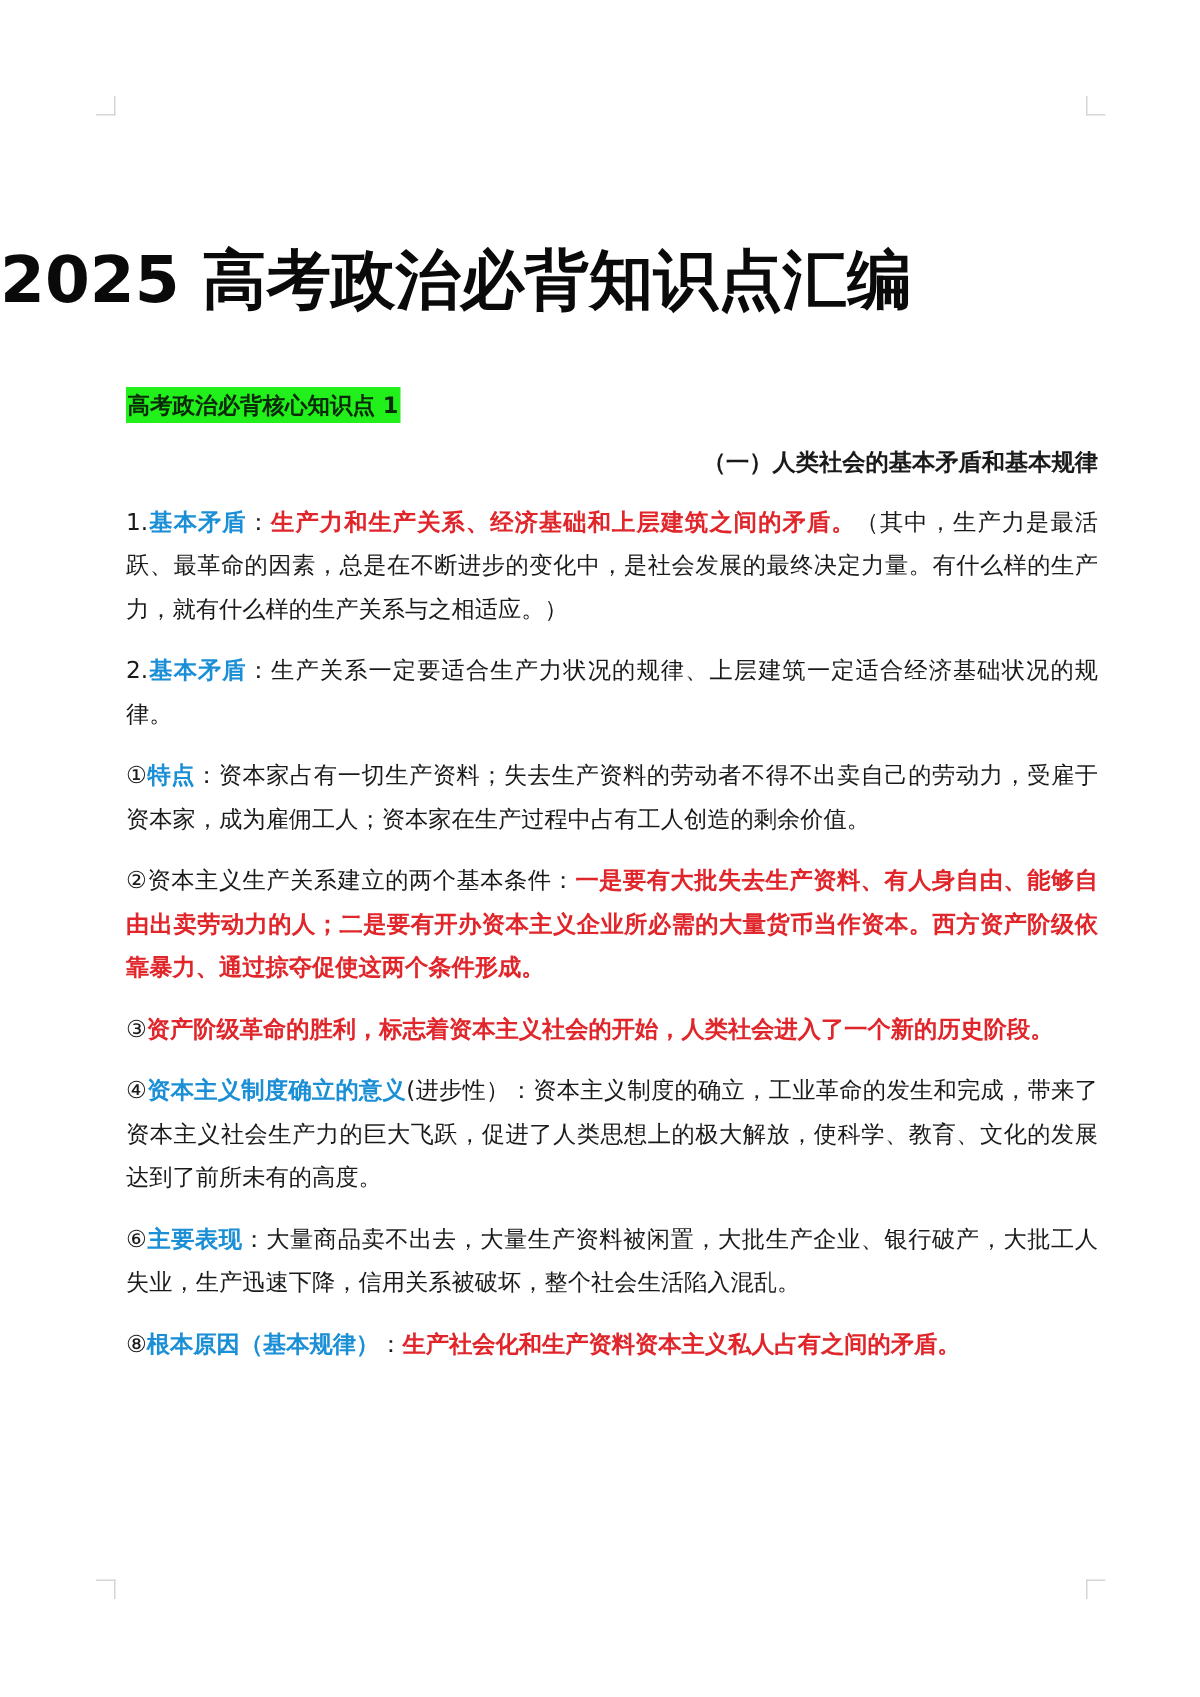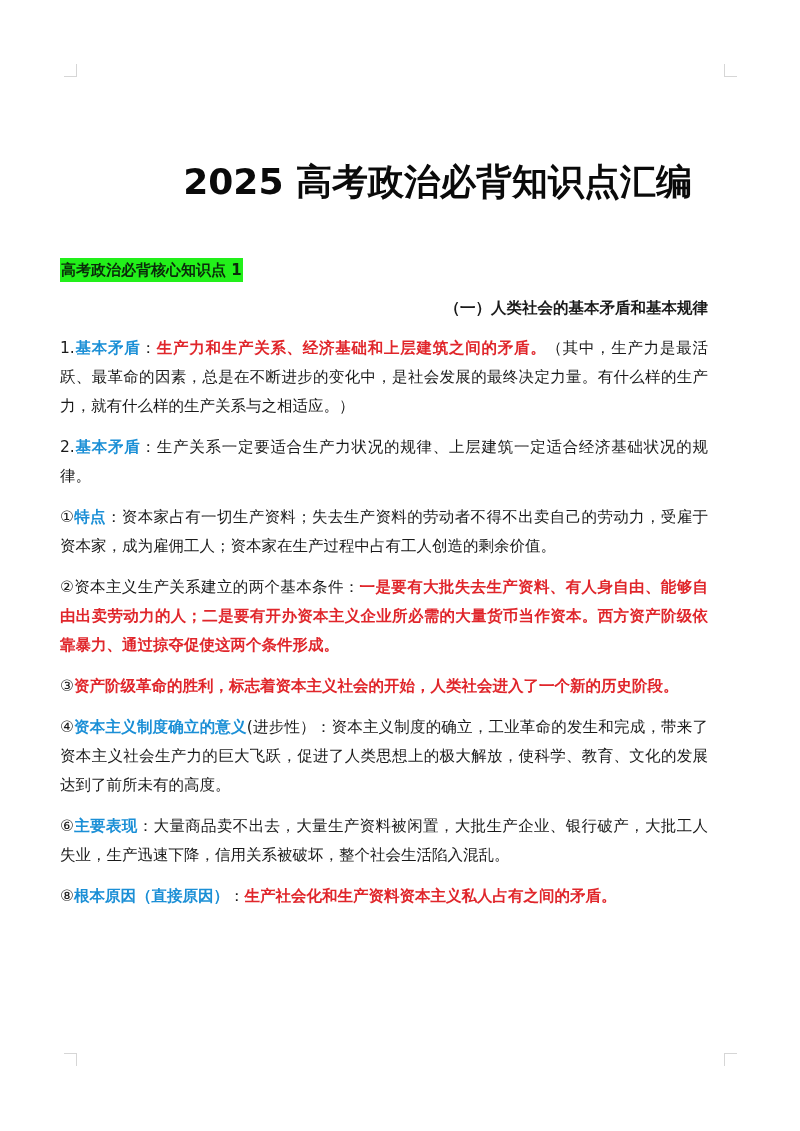--- a/index.html
+++ b/index.html
@@ -4,24 +4,24 @@
   <style>
     html, body { margin: 0; padding: 0; background: #ffffff; }
     body { width: 800px; height: 1131px; position: relative; overflow: hidden;
            font-family: "DejaVu Sans", "Liberation Sans", sans-serif; color: #1a1a1a; }
     .corner { position: absolute; width: 12px; height: 12px; border-color: #d6d6d6; border-style: solid; border-width: 0; }
     .c-tl { left: 64px; top: 64px; border-right-width: 1px; border-bottom-width: 1px; }
     .c-tr { left: 724px; top: 64px; border-left-width: 1px; border-bottom-width: 1px; }
     .c-bl { left: 64px; top: 1053px; border-right-width: 1px; border-top-width: 1px; }
     .c-br { left: 724px; top: 1053px; border-left-width: 1px; border-top-width: 1px; }
 
-    .title { position: absolute; left: 0; top: 158px; width: 692px; text-align: right;
-             font-size: 36px; font-weight: bold; color: #0a0a0a; letter-spacing: 0px; }
+    .title { position: absolute; left: 0; top: 158px; width: 692px; text-align: left;
+             font-size: 43px; font-weight: bold; color: #0a0a0a; letter-spacing: 0px; }
 
-    .content { position: absolute; left: 60px; top: 258px; width: 648px; }
+    .content { position: absolute; left: 84px; top: 258px; width: 648px; }
     .hl-wrap { height: 28px; margin-bottom: 10px; }
     .highlight { display: inline-block; background: #22f01a; color: #0a2a0a; font-weight: bold;
                  font-size: 15px; line-height: 24px; padding: 0 1px; }
     .sub { font-weight: bold; font-size: 15.5px; line-height: 24px; margin: 0 0 14px 0; padding-left: 2px; text-align: right; }
     p.item { margin: 0 0 12px 0; font-size: 15.5px; line-height: 29px; text-align: justify; }
     .blue { color: #1b8fd6; font-weight: bold; }
     .red { color: #e0262b; font-weight: bold; }
     .sub2 { margin-top: 4px; }
   </style>
 </head>
@@ -51,14 +51,14 @@
   <p class="item"><span>②</span><span>资本主义生产关系建立的两个基本条件：</span><span class="red">一是要有大批失去生产资料、有人身自由、能够自由出卖劳动力的人；二是要有开办资本主义企业所必需的大量货币当作资本。西方资产阶级依靠暴力、通过掠夺促使这两个条件形成。</span></p>
 
   <p class="item"><span>③</span><span class="red">资产阶级革命的胜利，标志着资本主义社会的开始，人类社会进入了一个新的历史阶段。</span></p>
 
   <p class="item"><span>④</span><span class="blue">资本主义制度确立的意义</span><span>(进步性）：</span><span>资本主义制度的确立，工业革命的发生和完成，带来了资本主义社会生产力的巨大飞跃，促进了人类思想上的极大解放，使科学、教育、文化的发展达到了前所未有的高度。</span></p>
 
 
   <p class="item"><span>⑥</span><span class="blue">主要表现</span><span>：</span><span>大量商品卖不出去，大量生产资料被闲置，大批生产企业、银行破产，大批工人失业，生产迅速下降，信用关系被破坏，整个社会生活陷入混乱。</span></p>
 
 
-  <p class="item"><span>⑧</span><span class="blue">根本原因（直接原因）</span><span>：</span><span class="red">生产社会化和生产资料资本主义私人占有之间的矛盾。</span></p>
+  <p class="item"><span>⑧</span><span class="blue">根本原因（基本规律）</span><span>：</span><span class="red">生产社会化和生产资料资本主义私人占有之间的矛盾。</span></p>
 </div>
 
 </body></html>

